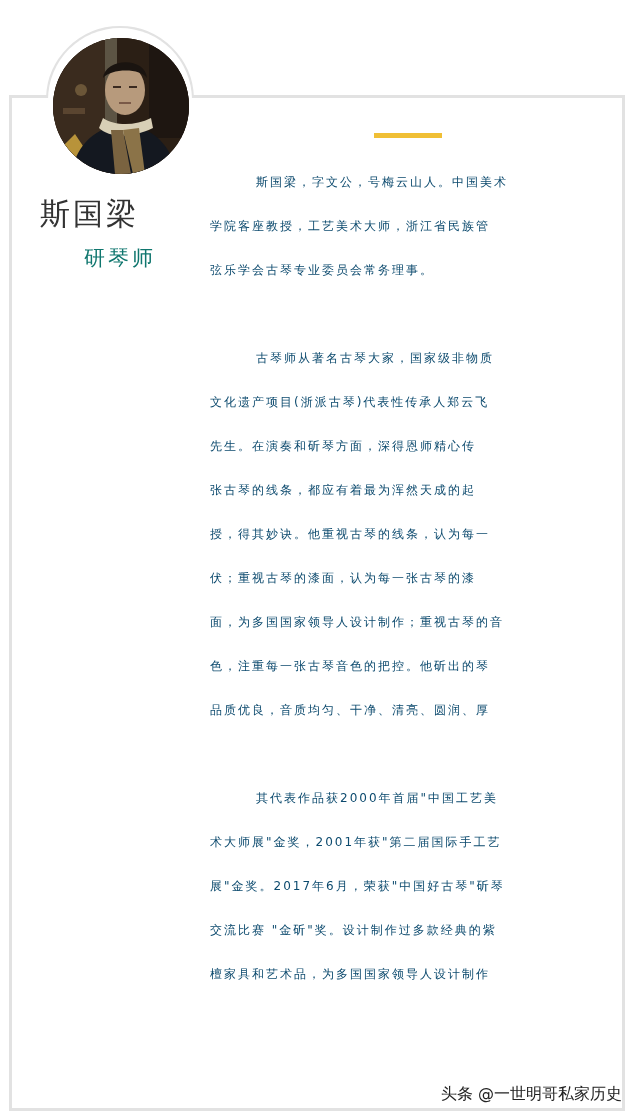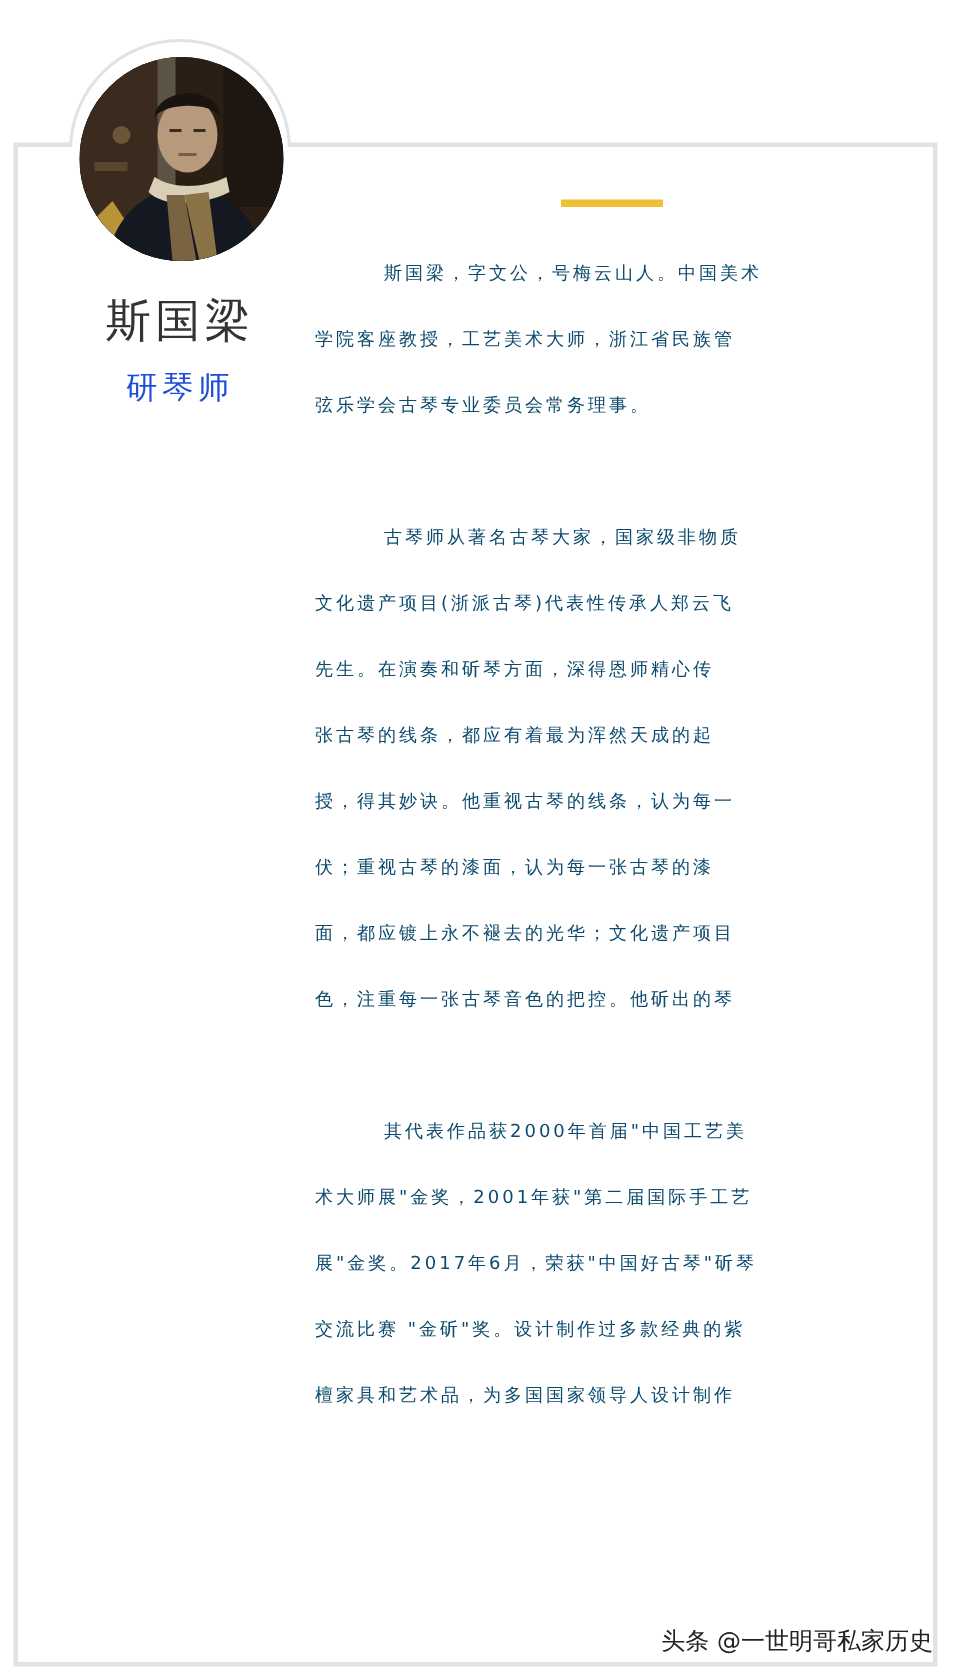--- a/index.html
+++ b/index.html
@@ -55,34 +55,33 @@
       border-radius: 50%;
       overflow: hidden;
       background: #2a1d14;
     }
     .avatar svg { display: block; }
     .name {
       position: absolute;
       left: 40px;
       width: 160px;
       top: 194px;
-      text-align: center;
       font-size: 30px;
       letter-spacing: 3px;
       color: #333333;
     }
     .role {
       position: absolute;
       left: 40px;
       width: 160px;
       top: 244px;
       text-align: center;
       font-size: 21px;
       letter-spacing: 3px;
-      color: #1d4ed8;
+      color: #0f766e;
     }
     .accent-bar {
       position: absolute;
       left: 374px;
       top: 133px;
       width: 68px;
       height: 5px;
       background: #f0bf35;
     }
     .content {
@@ -155,22 +154,23 @@
     <span class="line">学院客座教授，工艺美术大师，浙江省民族管</span>
     <span class="line">弦乐学会古琴专业委员会常务理事。</span>
   </p>
   <p class="para">
     <span class="line indent">古琴师从著名古琴大家，国家级非物质</span>
     <span class="line">文化遗产项目(浙派古琴)代表性传承人郑云飞</span>
     <span class="line">先生。在演奏和斫琴方面，深得恩师精心传</span>
     <span class="line">张古琴的线条，都应有着最为浑然天成的起</span>
     <span class="line">授，得其妙诀。他重视古琴的线条，认为每一</span>
     <span class="line">伏；重视古琴的漆面，认为每一张古琴的漆</span>
-    <span class="line">面，都应镀上永不褪去的光华；文化遗产项目</span>
+    <span class="line">面，为多国国家领导人设计制作；重视古琴的音</span>
     <span class="line">色，注重每一张古琴音色的把控。他斫出的琴</span>
+    <span class="line">品质优良，音质均匀、干净、清亮、圆润、厚</span>
   </p>
   <p class="para">
     <span class="line indent">其代表作品获2000年首届"中国工艺美</span>
     <span class="line">术大师展"金奖，2001年获"第二届国际手工艺</span>
     <span class="line">展"金奖。2017年6月，荣获"中国好古琴"斫琴</span>
     <span class="line">交流比赛 "金斫"奖。设计制作过多款经典的紫</span>
     <span class="line">檀家具和艺术品，为多国国家领导人设计制作</span>
   </p>
 </div>
 

